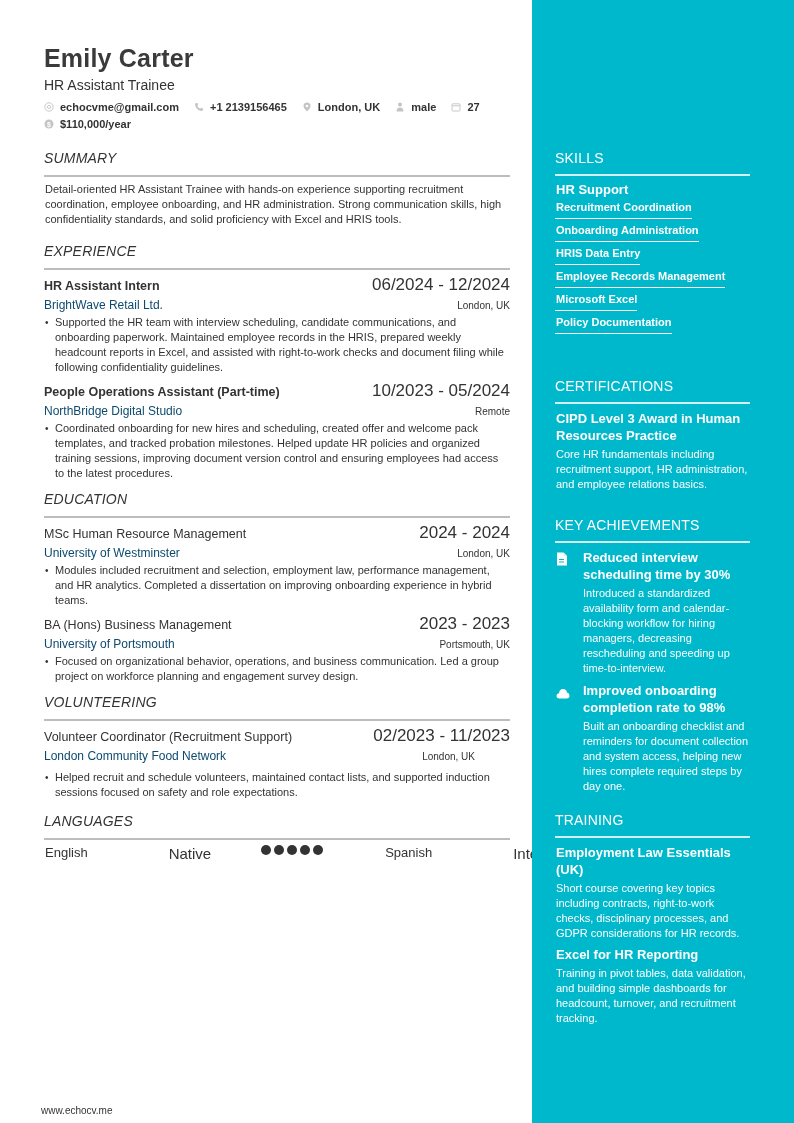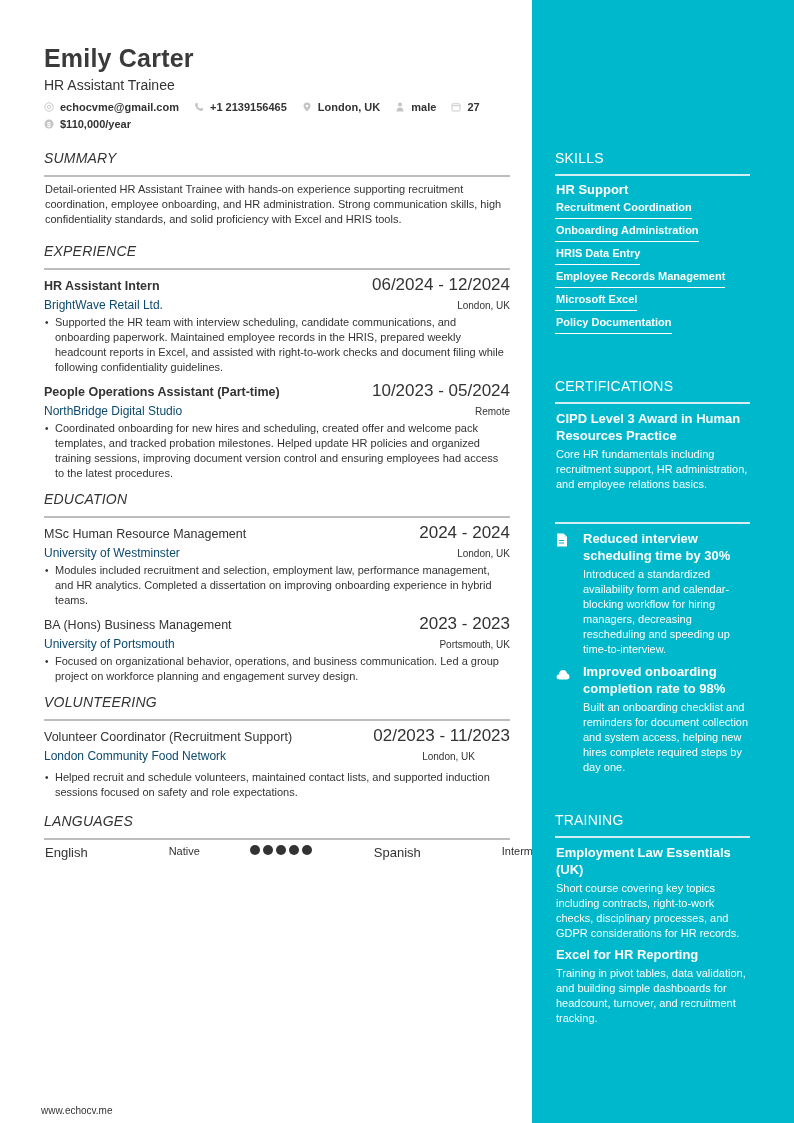--- a/index.html
+++ b/index.html
@@ -27,21 +27,21 @@
     .e-title.light { font-weight: normal; }
     .e-date { font-size: 17px; color: #333; text-align: right; }
     .e-org { font-size: 12px; color: #0c4a6e; margin-top: 3px; }
     .e-loc { font-size: 10px; color: #333; }
     .bullets { list-style: none; margin-top: 3px; }
     .bullets li { position: relative; padding-left: 11px; font-size: 11px; line-height: 15px; color: #333; }
     .bullets li::before { content: "•"; position: absolute; left: 1px; top: 0; font-size: 10px; }
 
     .lang-row { display: flex; font-size: 13px; color: #333; margin-top: 4px; gap: 44px; }
     .lang-name { width: 116px; }
-    .lang-level { font-size: 11px; margin-right: 6px; padding-left: 37px; }
+    .lang-level { font-size: 15px; margin-right: 6px; padding-left: 37px; }
     .dots { display: flex; gap: 3px; }
     .dot { width: 10px; height: 10px; border-radius: 50%; background: #333; }
     .dot.off { background: #d6d6d6; }
 
     .footer { position: absolute; left: 41px; top: 1105px; font-size: 10px; color: #333; }
 
     .s-sec { position: absolute; left: 555px; width: 195px; }
     .s-title { font-size: 14px; color: #fff; letter-spacing: 0.2px; height: 19px; }
     .s-rule { height: 2px; background: #d3eff3; margin-top: 5px; margin-bottom: 6px; }
     .skill-group { font-size: 13px; font-weight: bold; color: #fff; padding-left: 1px; }
@@ -237,20 +237,21 @@
 </div>
 
 <div class="s-sec" style="top:371px;margin-top:7px;">
   <div class="s-title">CERTIFICATIONS</div>
   <div class="s-rule"></div>
   <div class="cert-name">CIPD Level 3 Award in Human Resources Practice</div>
   <div class="cert-desc">Core HR fundamentals including recruitment support, HR administration, and employee relations basics.</div>
 </div>
 
 <div class="s-sec" style="top:517px;">
+  <div class="s-title">KEY ACHIEVEMENTS</div>
   <div class="s-rule"></div>
 
   <div class="ach">
     <div class="ach-ic">
       <svg width="12" height="14" viewBox="0 0 12 14">
           <path d="M1 0.5 L7.5 0.5 L11 4 L11 13.5 L1 13.5Z" fill="#fff"></path>
           <path d="M7.5 0.5 L7.5 4 L11 4" fill="#d9f4f7"></path>
           <rect x="3" y="7" width="5" height="1" fill="#00b8cc"></rect>
           <rect x="3" y="9.5" width="5" height="1" fill="#00b8cc"></rect>
         </svg>

